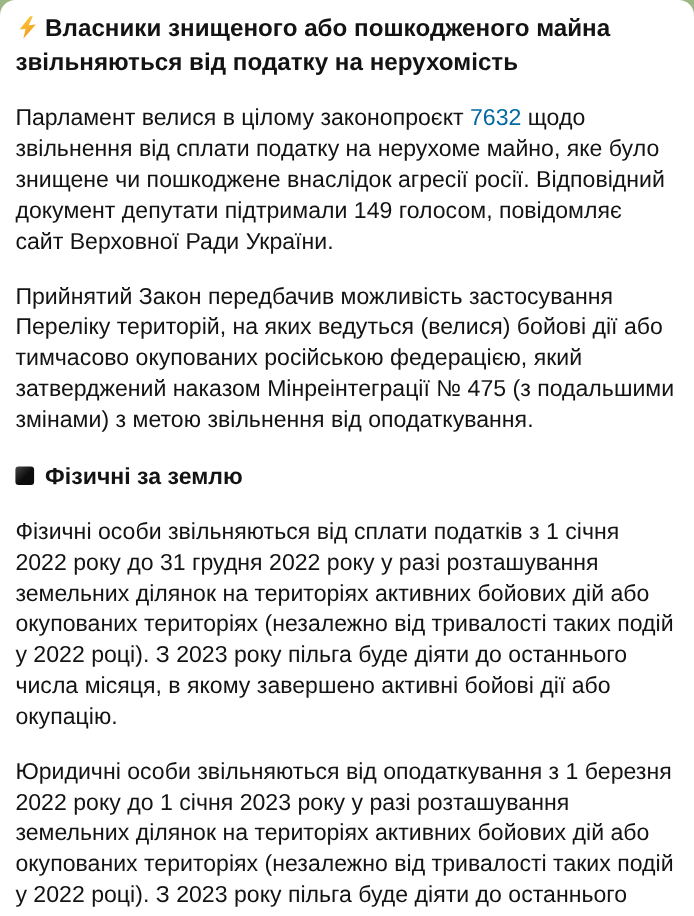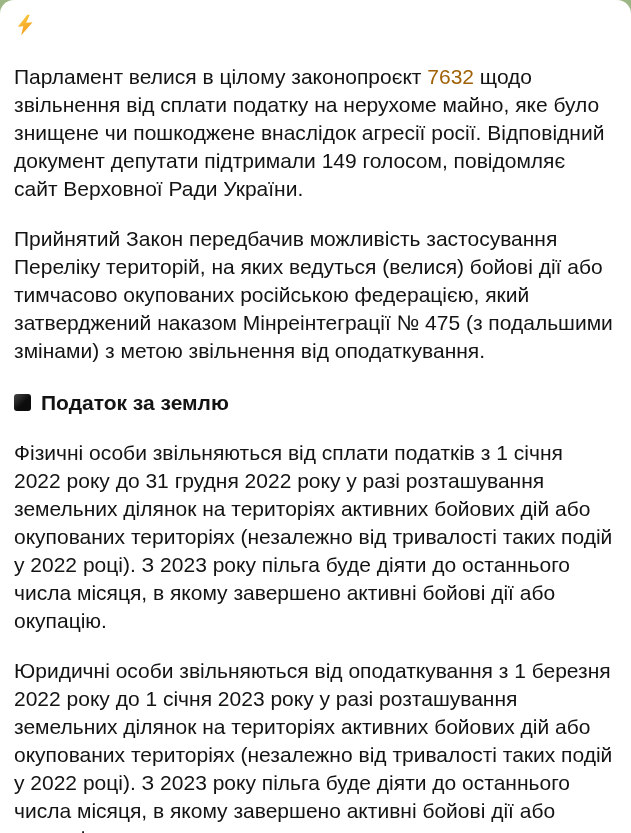--- a/index.html
+++ b/index.html
@@ -44,21 +44,21 @@
     margin-right: 5px;
   }
   .para {
     font-size: 21px;
     font-weight: 400;
     line-height: 28px;
     color: #131313;
     margin: 22px 0 0 0;
   }
   .link {
-    color: #a16207;
+    color: #0369a1;
     text-decoration: none;
     cursor: pointer;
   }
   .section-heading {
     font-size: 21px;
     font-weight: 700;
     line-height: 28px;
     color: #131313;
     margin: 24px 0 0 0;
   }
@@ -82,28 +82,28 @@
     <span class="bolt">
       <svg viewBox="0 0 32 32" width="22" height="22" aria-hidden="true">
         <defs>
           <linearGradient id="boltGrad" x1="0" y1="0" x2="0.4" y2="1">
             <stop offset="0" stop-color="#fcd144"></stop>
             <stop offset="1" stop-color="#f49b1b"></stop>
           </linearGradient>
         </defs>
         <polygon points="19.5,1 5.5,18.5 13.5,17.8 10.5,31 27,12 17.6,12.9 23,1" fill="url(#boltGrad)"></polygon>
       </svg>
-    </span>
+    </span><span>Власники знищеного або пошкодженого майна звільняються від податку на нерухомість</span>
   </div>
 
   <p class="para"><span>Парламент велися в цілому законопроєкт </span><a class="link">7632</a><span> щодо звільнення від сплати податку на нерухоме майно, яке було знищене чи пошкоджене внаслідок агресії росії. Відповідний документ депутати підтримали 149 голосом, повідомляє сайт Верховної Ради України.</span></p>
 
   <p class="para">Прийнятий Закон передбачив можливість застосування Переліку територій, на яких ведуться (велися) бойові дії або тимчасово окупованих російською федерацією, який затверджений наказом Мінреінтеграції № 475 (з подальшими змінами) з метою звільнення від оподаткування.</p>
 
   <div class="section-heading">
-    <span class="black-square"></span><span>Податок за землю</span>
+    <span class="black-square"></span><span>Фізичні за землю</span>
   </div>
 
   <p class="para">Фізичні особи звільняються від сплати податків з 1 січня 2022 року до 31 грудня 2022 року у разі розташування земельних ділянок на територіях активних бойових дій або окупованих територіях (незалежно від тривалості таких подій у 2022 році). З 2023 року пільга буде діяти до останнього числа місяця,  в якому завершено активні бойові дії або окупацію.</p>
 
   <p class="para">Юридичні особи звільняються від оподаткування з 1 березня 2022 року до 1 січня 2023 року у разі розташування земельних ділянок на територіях активних бойових дій або окупованих територіях (незалежно від тривалості таких подій у 2022 році). З 2023 року пільга буде діяти до останнього числа місяця, в якому завершено активні бойові дії або окупацію.</p>
 
 </div>
 
 </body></html>

